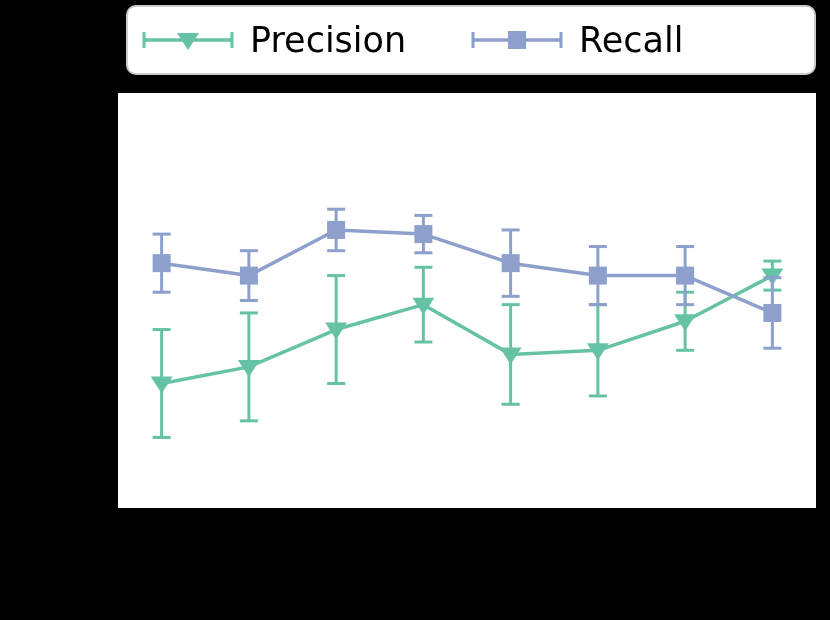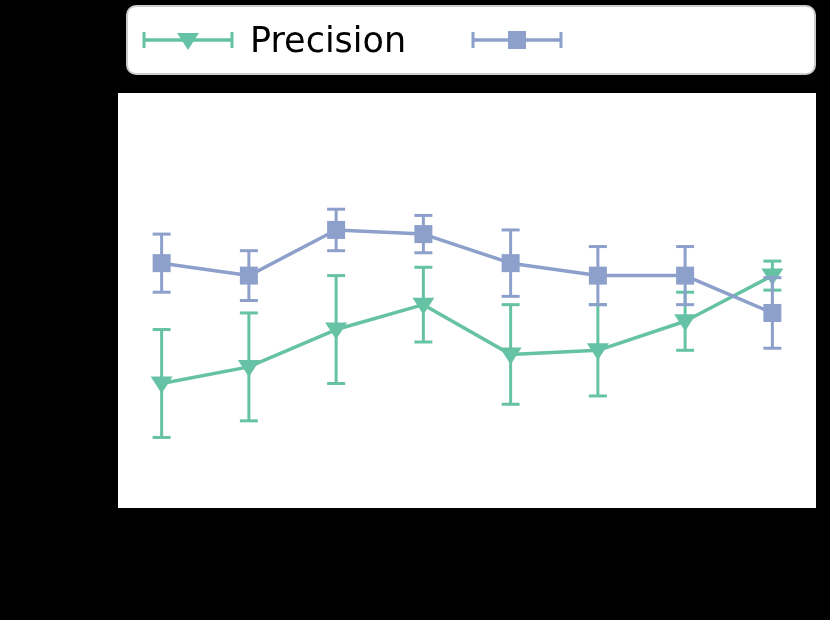--- a/index.html
+++ b/index.html
@@ -63,20 +63,21 @@
       </svg>
     <span class="label">Precision</span>
   </div>
   <div class="legend-item">
     <svg class="glyph" viewBox="0 0 92 40">
         <line x1="2" y1="20" x2="90" y2="20" stroke="#8da0cb" stroke-width="3.5"></line>
         <line x1="2" y1="12" x2="2" y2="28" stroke="#8da0cb" stroke-width="3"></line>
         <line x1="90" y1="12" x2="90" y2="28" stroke="#8da0cb" stroke-width="3"></line>
         <rect x="37" y="11" width="18" height="18" fill="#8da0cb"></rect>
       </svg>
+    <span class="label">Recall</span>
   </div>
 </div>
 
 <svg id="plot" width="830" height="620">
     <rect x="118" y="93" width="698" height="415" fill="#ffffff"></rect>
     <line x1="161.625" y1="329.55" x2="161.625" y2="437.45" stroke="#66c2a5" stroke-width="3"></line>
     <line x1="152.625" y1="329.55" x2="170.625" y2="329.55" stroke="#66c2a5" stroke-width="3"></line>
     <line x1="152.625" y1="437.45" x2="170.625" y2="437.45" stroke="#66c2a5" stroke-width="3"></line>
     <line x1="248.875" y1="312.95" x2="248.875" y2="420.84999999999997" stroke="#66c2a5" stroke-width="3"></line>
     <line x1="239.875" y1="312.95" x2="257.875" y2="312.95" stroke="#66c2a5" stroke-width="3"></line>

